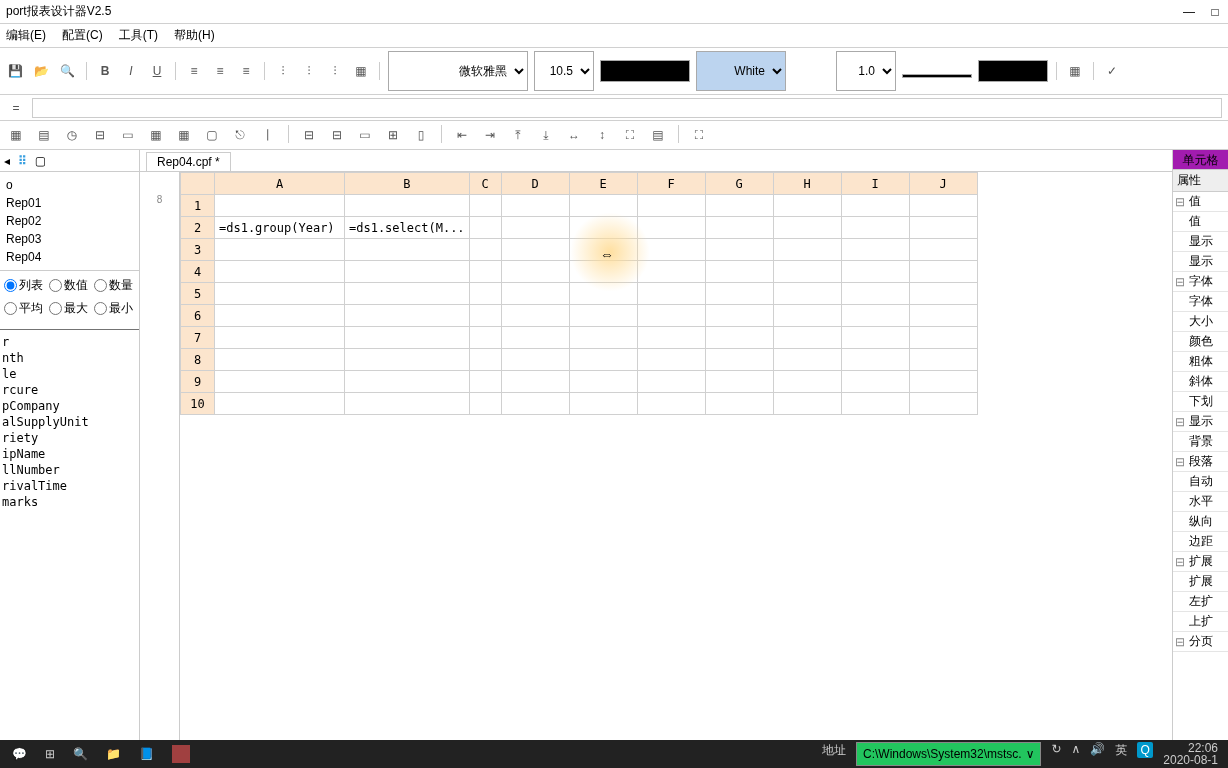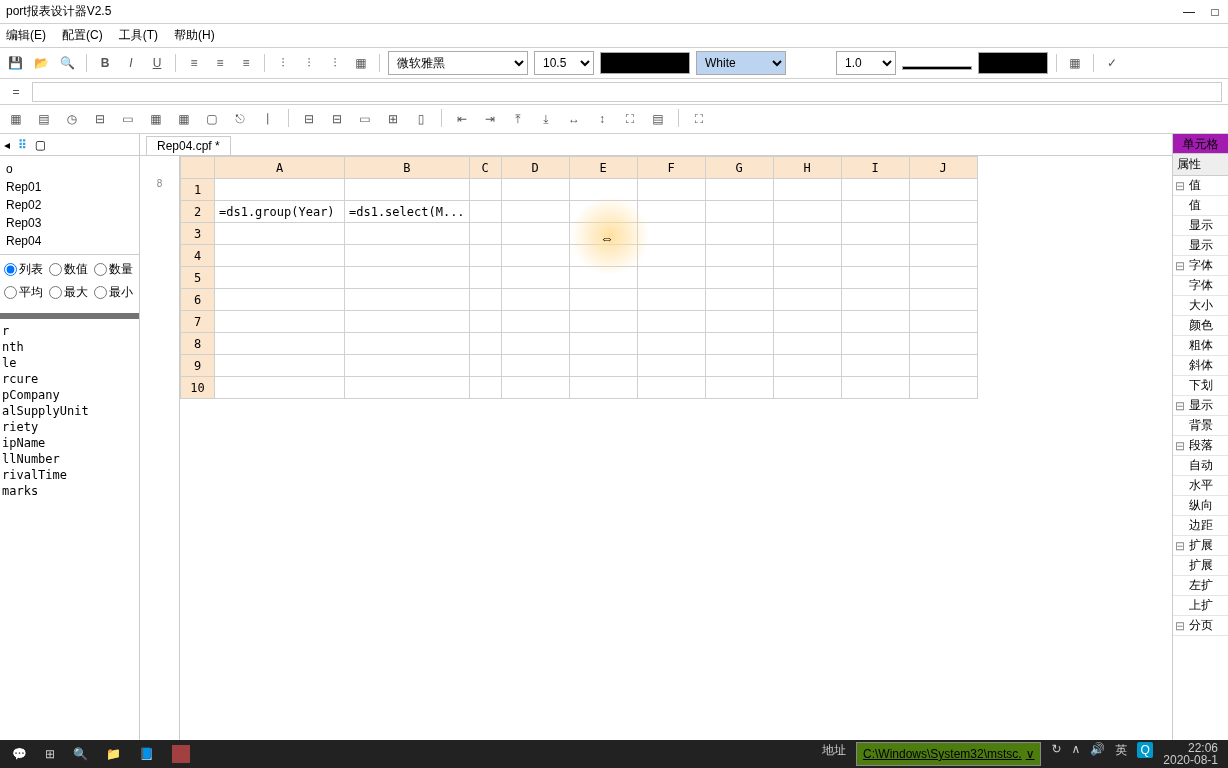--- a/index.html
+++ b/index.html
@@ -5,37 +5,37 @@
 * { box-sizing: border-box; margin: 0; padding: 0; font-family: "Microsoft YaHei", Tahoma, sans-serif; font-size: 12px; }
 body { background: #f0f0f0; width: 1228px; height: 768px; overflow: hidden; position: relative; }
 .titlebar { height: 24px; background: #fff; display: flex; align-items: center; padding: 0 6px; border-bottom: 1px solid #d0d0d0; justify-content: space-between; }
 .titlebar-controls { display: flex; gap: 12px; }
 .titlebar-controls span { width:14px; text-align:center; cursor:pointer;}
 .menubar { height: 24px; background: #fff; display: flex; align-items: center; padding: 0 6px; gap: 16px; border-bottom: 1px solid #d0d0d0; }
 .menubar span { cursor: pointer; }
 .toolbar { background: #fff; border-bottom: 1px solid #d0d0d0; padding: 3px 6px; display: flex; align-items: center; gap: 6px; }
 .tb-btn { width: 20px; height: 20px; display:inline-flex; align-items:center; justify-content:center; cursor:pointer; color:#555; }
 .tb-sep { width:1px; height:18px; background:#ccc; margin:0 2px; }
-.tb-select { border:1px solid #aaa; height:24px; padding:0 4px; background:#fff; }
+.tb-select { border:1px solid #aaa; height:40px; padding:0 4px; background:#fff;text-align:right; }
 .tb-select.font { width:140px; }
 .tb-select.size { width:60px; }
 .tb-select.color { width:90px; }
 .tb-select.line { width:60px;margin-left:44px; }
 .swatch { width:90px; height:22px; border:1px solid #aaa; background:#000; }
 .formulabar { height:26px; background:#fff; display:flex; align-items:center; border-bottom:1px solid #d0d0d0; padding:2px 6px; gap:6px; }
 .formulabar .eq { width:20px; text-align:center; color:#555;}
 .formulabar input { flex:1; height:20px; border:1px solid #ccc; padding:0 6px; }
 .toolbar2 { background:#fff; border-bottom:1px solid #d0d0d0; padding:4px 6px; display:flex; gap:8px; }
 .main { display:flex; height:calc(768px - 24px - 24px - 30px - 26px - 30px - 28px); }
 .left { width:140px; background:#fff; border-right:1px solid #ccc; display:flex; flex-direction:column; }
 .left-tabs { height:22px; border-bottom:1px solid #ccc; display:flex; align-items:center; gap:8px; padding:0 4px;}
 .left-tabs .dots { color:#3aa0e0; font-weight:bold;}
 .left-list { padding:4px 6px; flex:0 0 auto; border-bottom:1px solid #ccc;}
 .left-list div { line-height:18px; cursor:pointer; }
-.radio-pane { padding:6px 4px; border-bottom:6px solid #737373;}
+.radio-pane { padding:6px 4px; border-bottom:1px solid #737373;}
 .radio-row { display:flex; gap:6px; margin-bottom:6px; }
 .radio-row label { display:flex; align-items:center; gap:2px; font-size:12px;}
 .fields { padding:4px 2px; }
 .fields div { line-height:16px; font-family:"SimSun",monospace; }
 .center { flex:1; background:#fff; display:flex; flex-direction:column; overflow:hidden; position:relative;}
 .tabstrip { height:22px; display:flex; align-items:flex-end; padding:0 6px; border-bottom:1px solid #ccc;}
 .tab { border:1px solid #ccc; border-bottom:none; padding:2px 10px; background:#fff; cursor:pointer;}
 .ruler { height:22px; border-bottom:1px solid #ccc; position:relative; background:#fff; display:flex; }
 .ruler .corner { width:40px; border-right:1px solid #ccc;}
 .ruler .ticks { flex:1; position:relative; font-family:monospace; font-size:11px; color:#555;}
@@ -52,21 +52,21 @@
 .right { width:56px; background:#fff; border-left:1px solid #ccc; }
 .right-tab { height:20px; border-bottom:1px solid #ccc; text-align:center; padding-top:2px; background:#a21caf;}
 .right-head { background:#eee; padding:2px 4px; border-bottom:1px solid #ccc;}
 .propgrid { }
 .propgrid .row { display:flex; border-bottom:1px solid #e5e5e5; height:20px; align-items:center;}
 .propgrid .row .expander { width:14px; text-align:center; color:#888; cursor:pointer;}
 .propgrid .row .lbl { flex:1; padding-left:2px; overflow:hidden; white-space:nowrap;}
 .taskbar { position:absolute; bottom:0; left:0; right:0; height:28px; background:#222; display:flex; align-items:center; color:#ccc; }
 .taskbar .left-icons { display:flex; gap:18px; padding:0 12px; align-items:center;}
 .taskbar .tray { margin-left:auto; display:flex; align-items:flex-start; gap:10px; padding:0 10px; font-size:11px;}
-.taskbar .address { background:#4d7c0f; color:#000; padding:1px 6px; font-size:11px; height:24px; display:flex; align-items:center; border:1px solid #888;text-decoration:underline; }
+.taskbar .address { background:#22c55e; color:#000; padding:1px 6px; font-size:11px; height:24px; display:flex; align-items:center; border:1px solid #888; }
 .taskbar .clock { text-align:right; line-height:12px;}
 .cursor-highlight { position:absolute; width:80px; height:80px; border-radius:50%; background:radial-gradient(circle, rgba(255,220,150,0.9) 0%, rgba(255,220,150,0) 70%); pointer-events:none; }
 </style>
 </head>
 <body>
 
 <div class="titlebar">
   <span>port报表设计器V2.5</span>
   <div class="titlebar-controls">
     <span>—</span>

